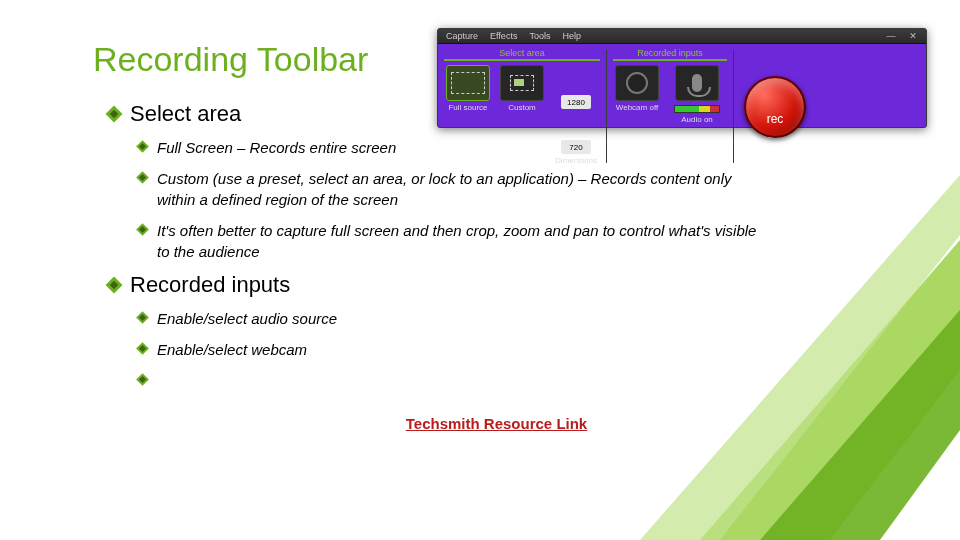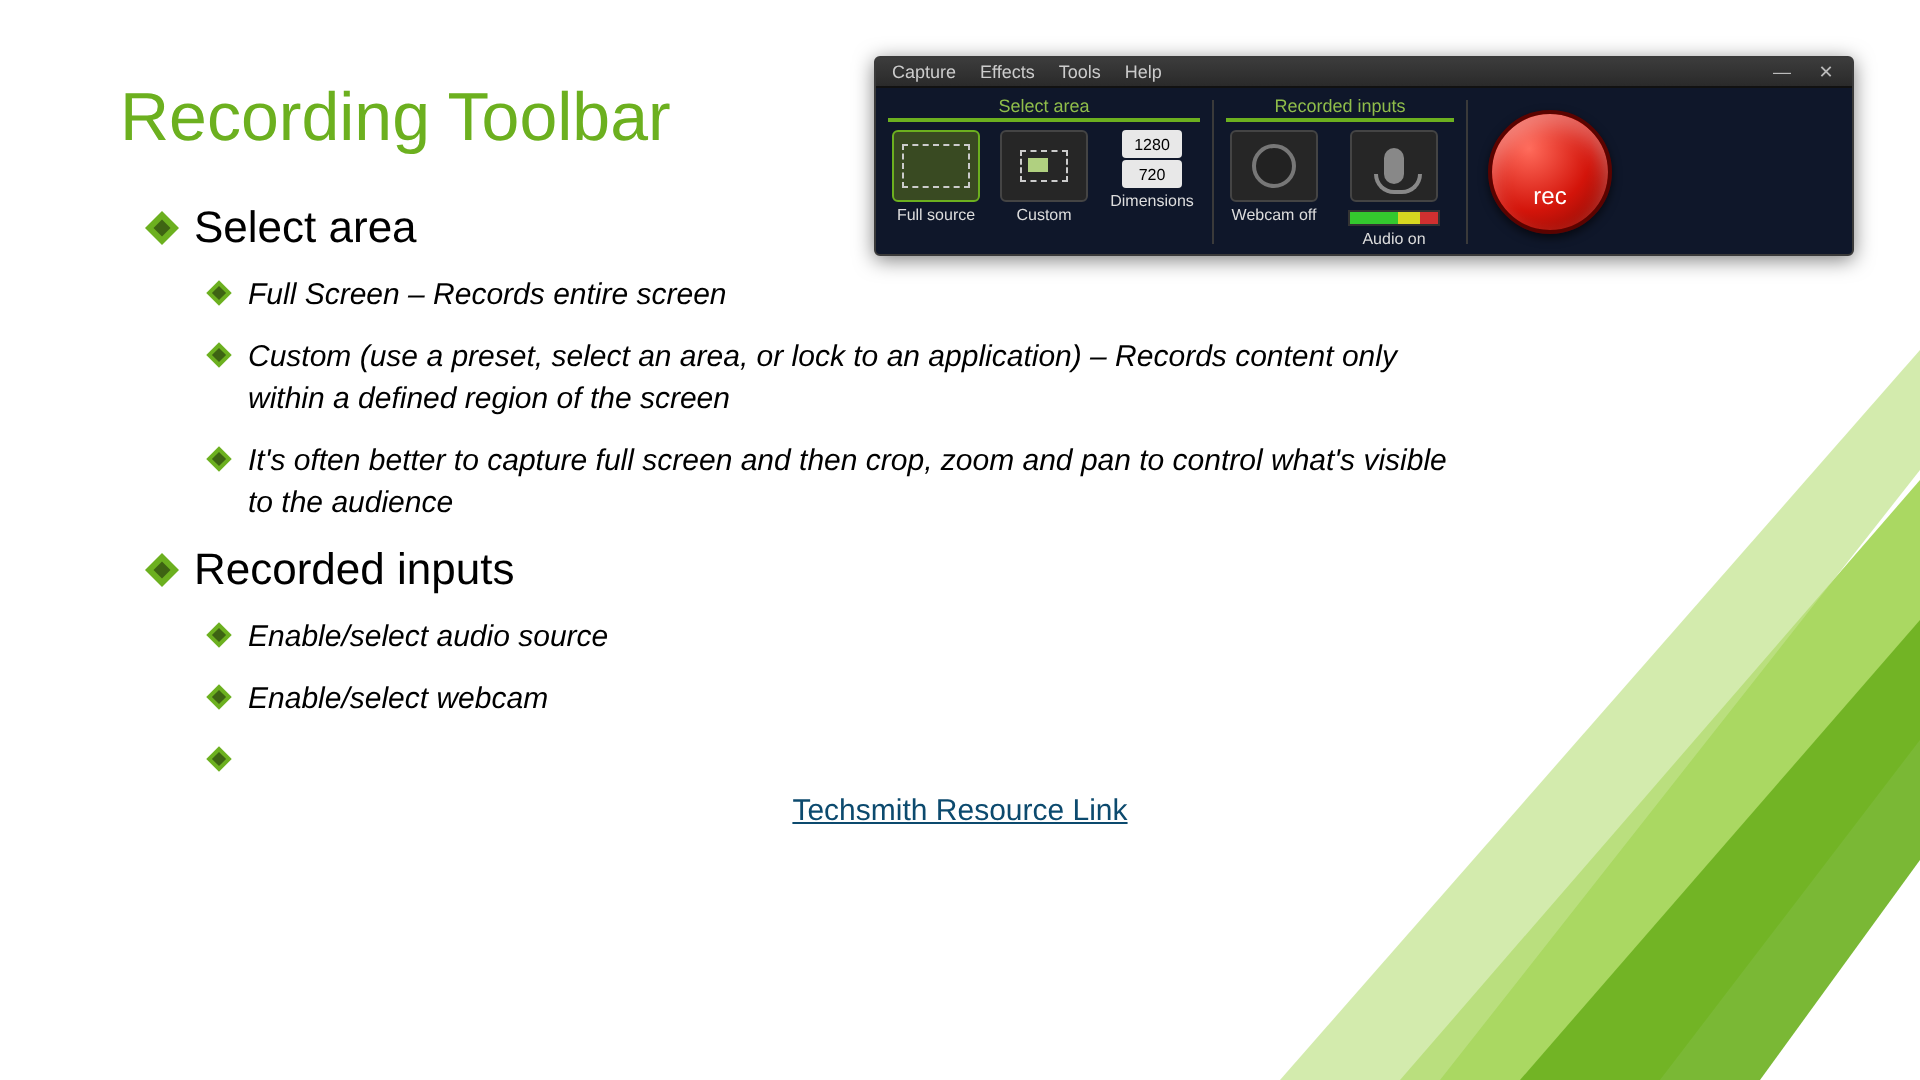--- a/index.html
+++ b/index.html
@@ -5,21 +5,21 @@
   * { margin: 0; padding: 0; box-sizing: border-box; }
   body {
     width: 960px; height: 540px;
     font-family: "Segoe UI", Tahoma, sans-serif;
     background: #fff;
     position: relative;
     overflow: hidden;
   }
   
   .bg-ribbons { position: absolute; right: 0; top: 0; width: 960px; height: 540px; z-index: 0; pointer-events: none; }
-  .slide { position: relative; z-index: 1; padding: 40px 60px 20px 60px; }
+  .slide { position: relative; z-index: 1; padding: 40px 60px 20px 93px; }
   .title {
     font-size: 34px; color: #6cb01f; font-weight: 400;
     margin-bottom: 22px;
   }
   .section {
     font-size: 22px; color: #000; font-weight: 400;
     margin-left: 15px; margin-bottom: 10px; margin-top: 6px;
     display: flex; align-items: center;
   }
   .bullet-l1 {
@@ -43,29 +43,29 @@
     display: inline-block; width: 9px; height: 9px;
     background: #6cb01f; transform: rotate(45deg);
     margin-right: 10px; margin-top: 5px; flex-shrink: 0;
     position: relative;
   }
   .bullet-l2::after {
     content: ""; position: absolute; inset: 2px; background: #3e6413;
   }
   .link {
     display: block; text-align: center;
-    color: #0c4a6e; text-decoration: underline;
-    font-size: 15px; margin-top: 13px;
+    color: #b91c1c; text-decoration: underline;
+    font-size: 15px; margin-top: 31px; font-weight: bold;
   }
 
   
   .toolbar {
     position: absolute; top: 28px; left: 437px;
     width: 490px; height: 100px;
-    background: #0f172a; border: 1px solid #3a3a3a; border-radius: 3px;
+    background: #6d28d9; border: 1px solid #3a3a3a; border-radius: 3px;
     display: flex; flex-direction: column;
     font-size: 9px; color: #d8d8d8;
     box-shadow: 0 2px 10px rgba(0,0,0,0.5);
     z-index: 2;
   }
   .menubar {
     display: flex; gap: 12px; padding: 2px 8px;
     font-size: 9px; color: #ccc;
     background: linear-gradient(#3c3c3c, #2a2a2a);
     border-bottom: 1px solid #111;
@@ -92,21 +92,21 @@
     color: #ddd; font-size: 8px;
   }
   .tb-icon.selected { background: #394a22; border-color: #6cb01f; }
   .tb-label { font-size: 8px; color: #ddd; white-space: nowrap; }
   .dim-box {
     width: 42px; display: flex; flex-direction: column; gap: 1px;
     align-items: center;
   }
   .dim-field {
     width: 30px; height: 14px; background: #e8e8e8; color: #000; border-radius: 2px;
-    font-size: 8px; display: flex; align-items: center; justify-content: center;
+    font-size: 8px; display: flex; align-items: center; justify-content: center; margin-top: 30px;
   }
   .rec-btn {
     width: 62px; height: 62px; border-radius: 50%;
     background: radial-gradient(circle at 32% 30%, #ff6b5b, #d3140a 55%, #7a0a04);
     border: 2px solid #5a0300;
     display: flex; align-items: flex-end; justify-content: center;
     color: #fff; font-size: 12px; padding-bottom: 10px;
     margin: 8px 10px; align-self: center;
     box-shadow: inset 0 6px 10px rgba(255,255,255,0.35), 0 2px 5px rgba(0,0,0,0.6);
   }

